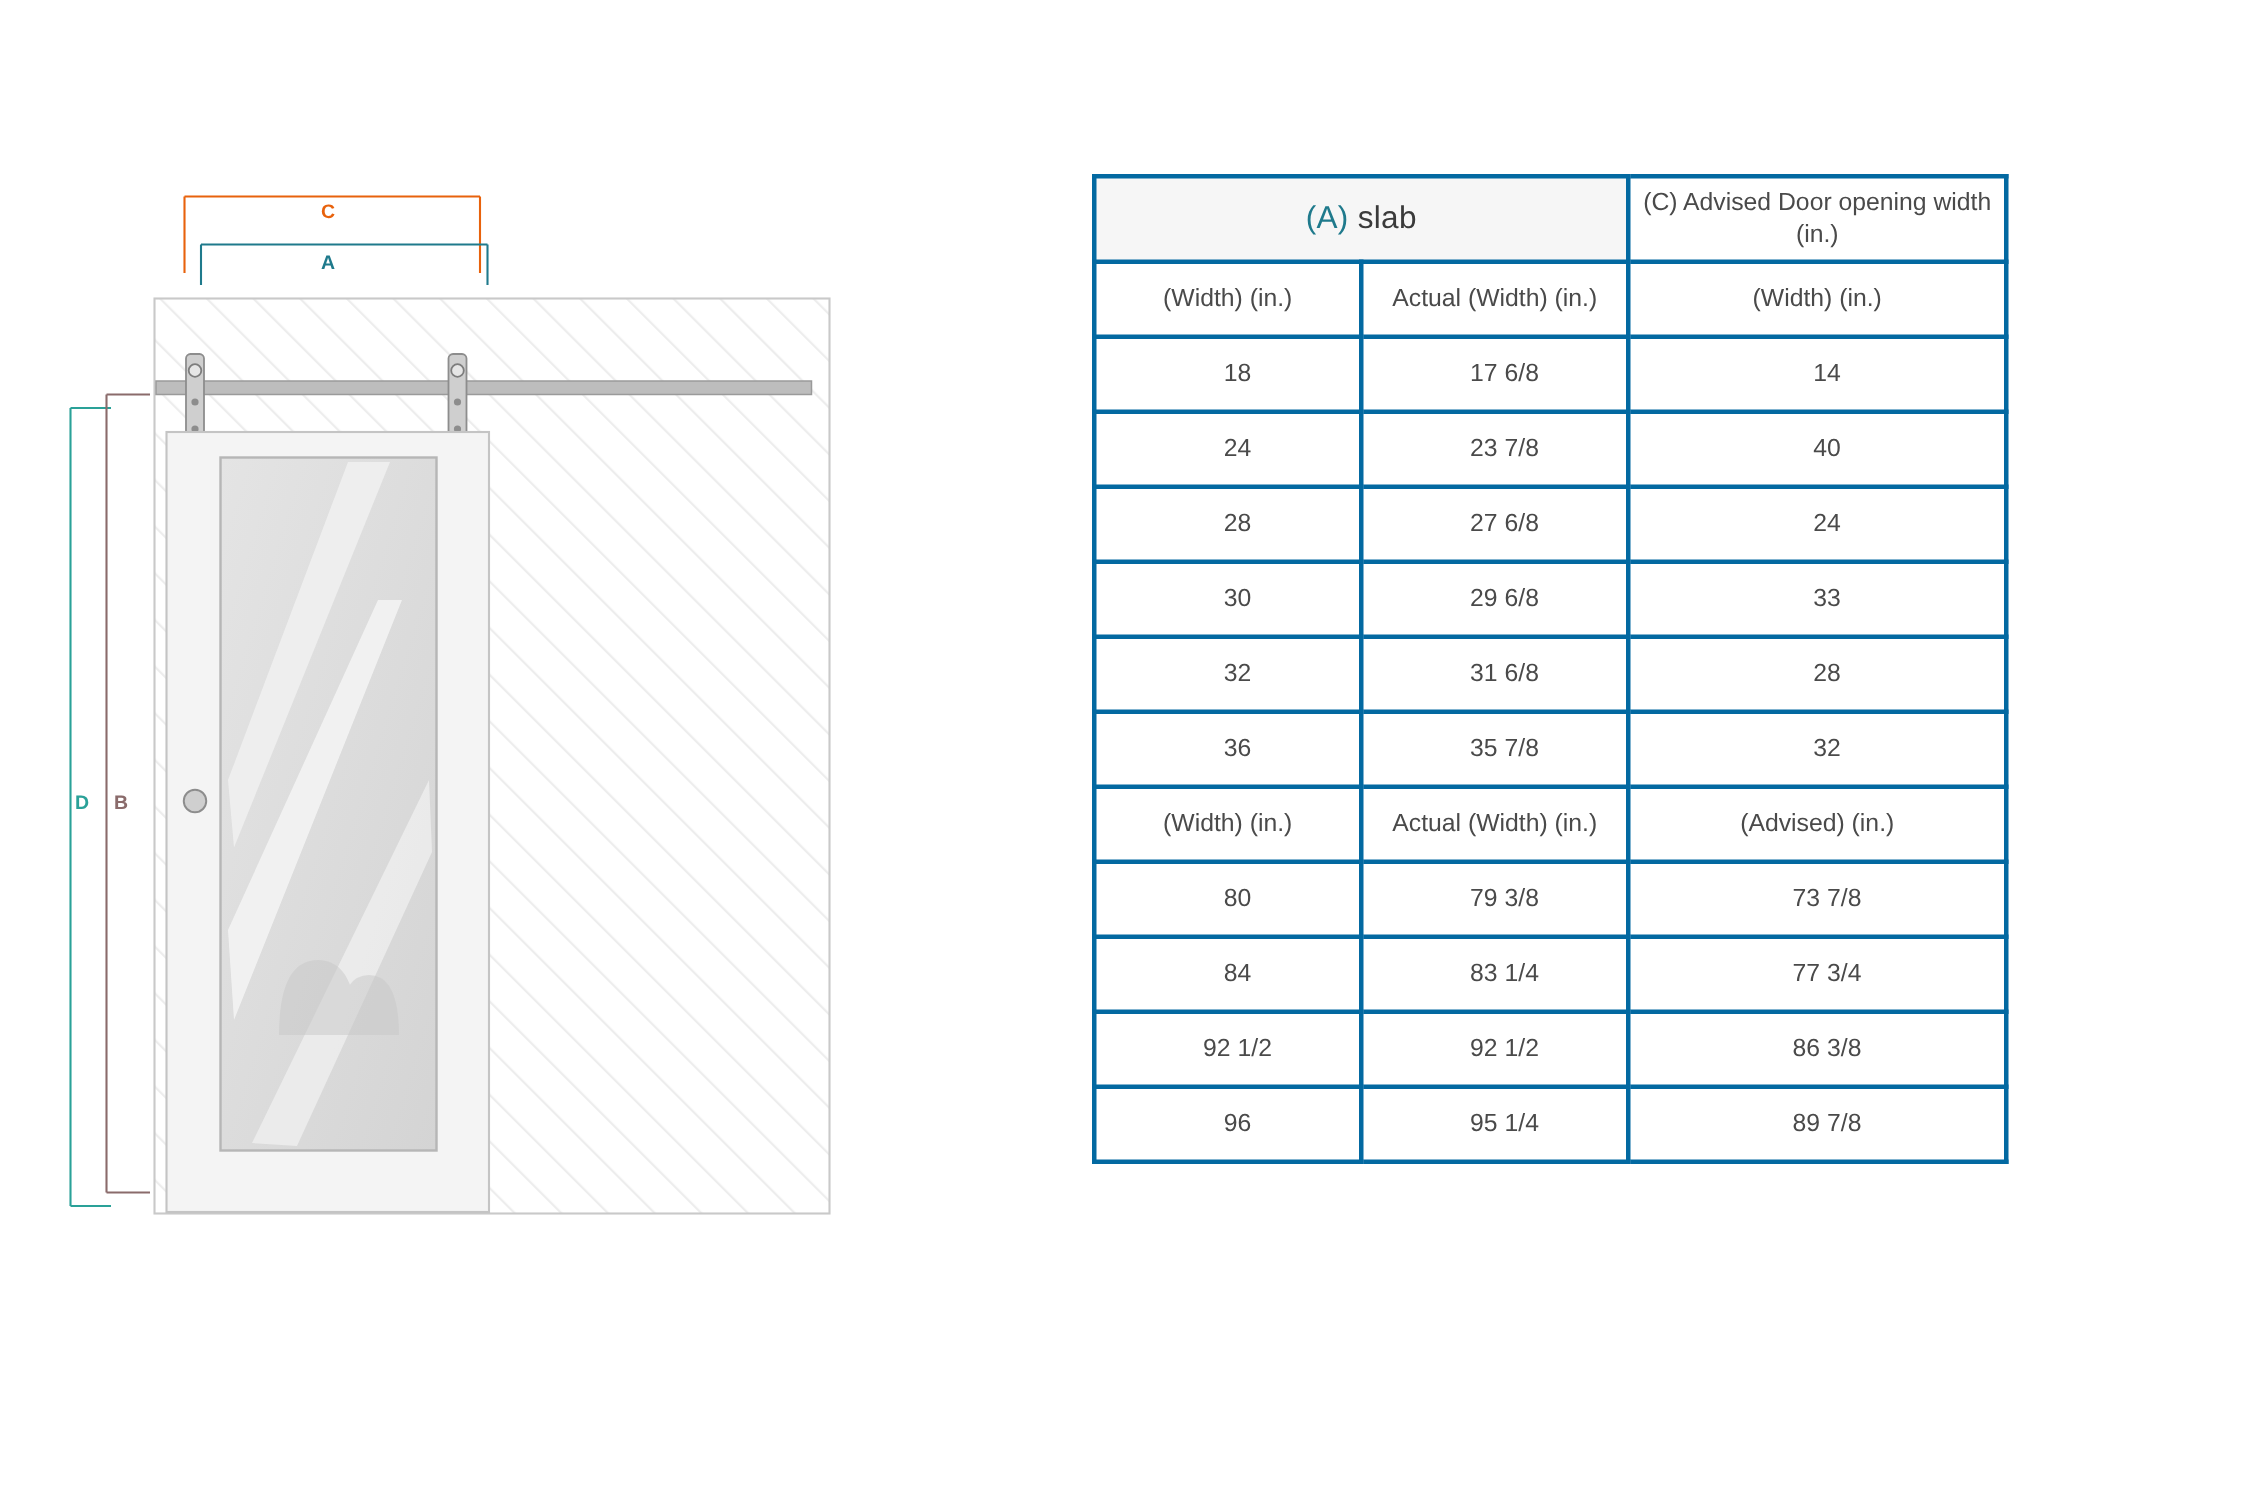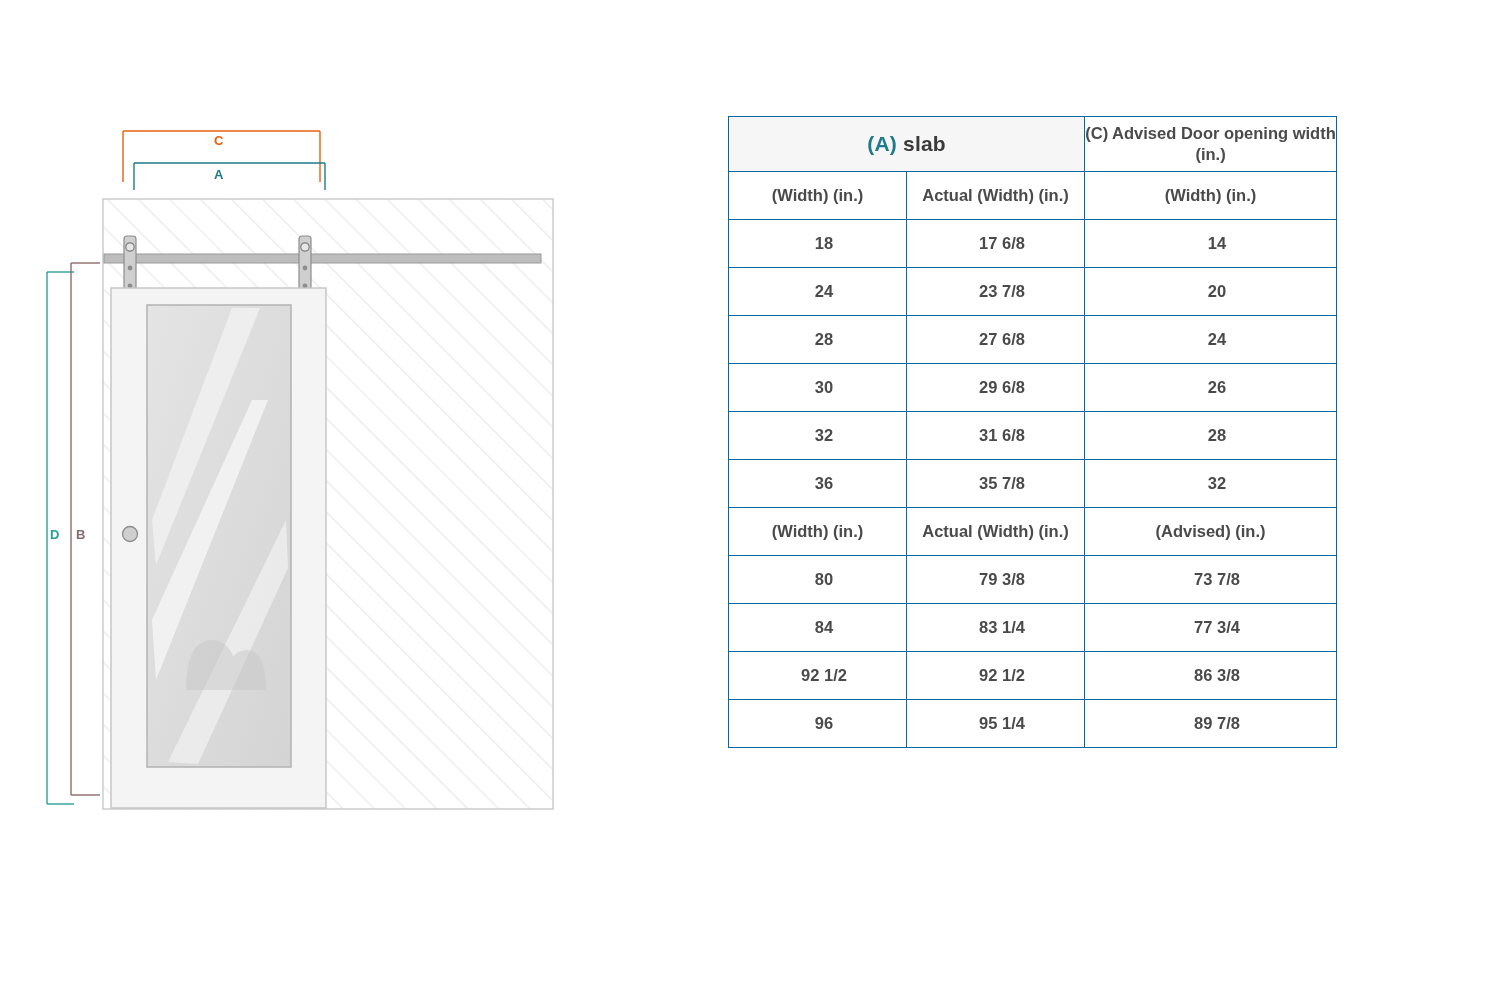--- a/index.html
+++ b/index.html
@@ -31,24 +31,24 @@
     left: 728px;
     top: 116px;
     width: 608px;
   }
   table.spec {
     border-collapse: collapse;
     width: 608px;
     table-layout: fixed;
   }
   table.spec td, table.spec th {
-    border: 1px solid #0369a1;
+    border: 3px solid #0369a1;
     text-align: center;
     vertical-align: middle;
-    font-weight: bold;
+    font-weight: normal;
     font-size: 16.5px;
     color: #4a4a4a;
     padding: 0;
     height: 47px;
     line-height: 1.25;
   }
   table.spec td.data, table.spec th.data {
     background: #ffffff;
     padding-left: 13px;
   }
@@ -211,31 +211,31 @@
         <td class="sub">(Width) (in.)</td>
       </tr>
       <tr>
         <td class="data">18</td>
         <td class="data">17 6/8</td>
         <td class="data">14</td>
       </tr>
       <tr>
         <td class="data">24</td>
         <td class="data">23 7/8</td>
-        <td class="data">20</td>
+        <td class="data">40</td>
       </tr>
       <tr>
         <td class="data">28</td>
         <td class="data">27 6/8</td>
         <td class="data">24</td>
       </tr>
       <tr>
         <td class="data">30</td>
         <td class="data">29 6/8</td>
-        <td class="data">26</td>
+        <td class="data">33</td>
       </tr>
       <tr>
         <td class="data">32</td>
         <td class="data">31 6/8</td>
         <td class="data">28</td>
       </tr>
       <tr>
         <td class="data">36</td>
         <td class="data">35 7/8</td>
         <td class="data">32</td>

